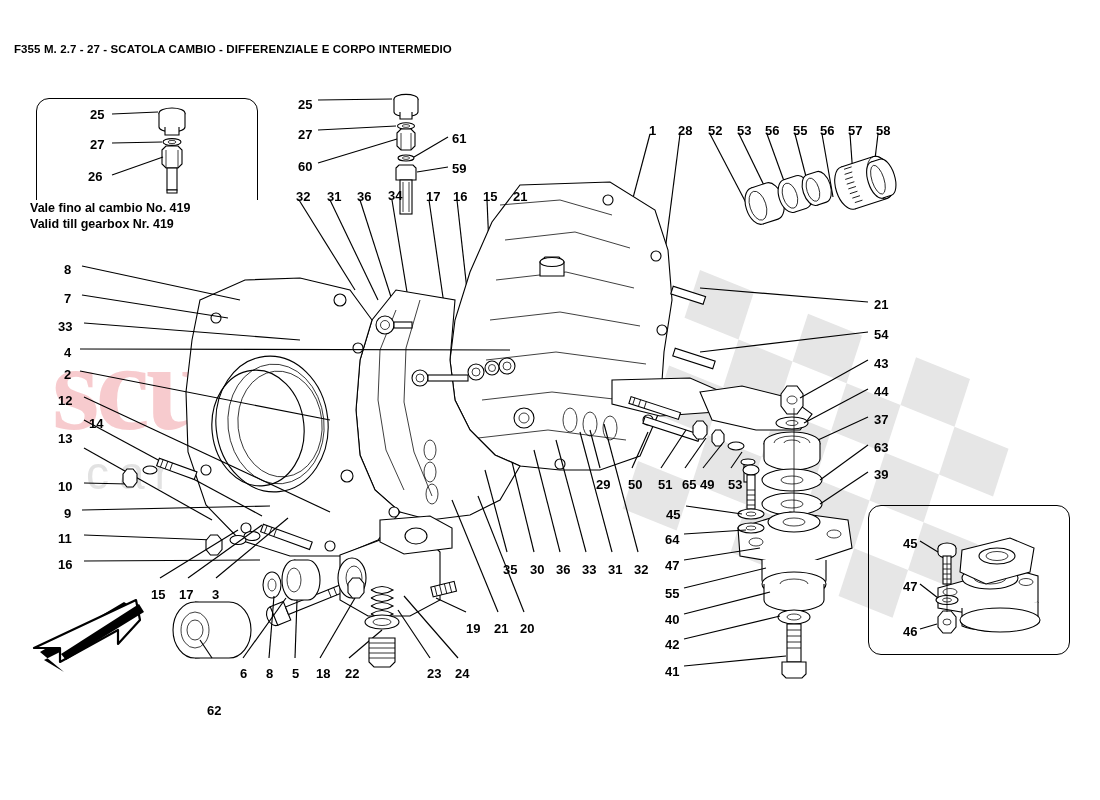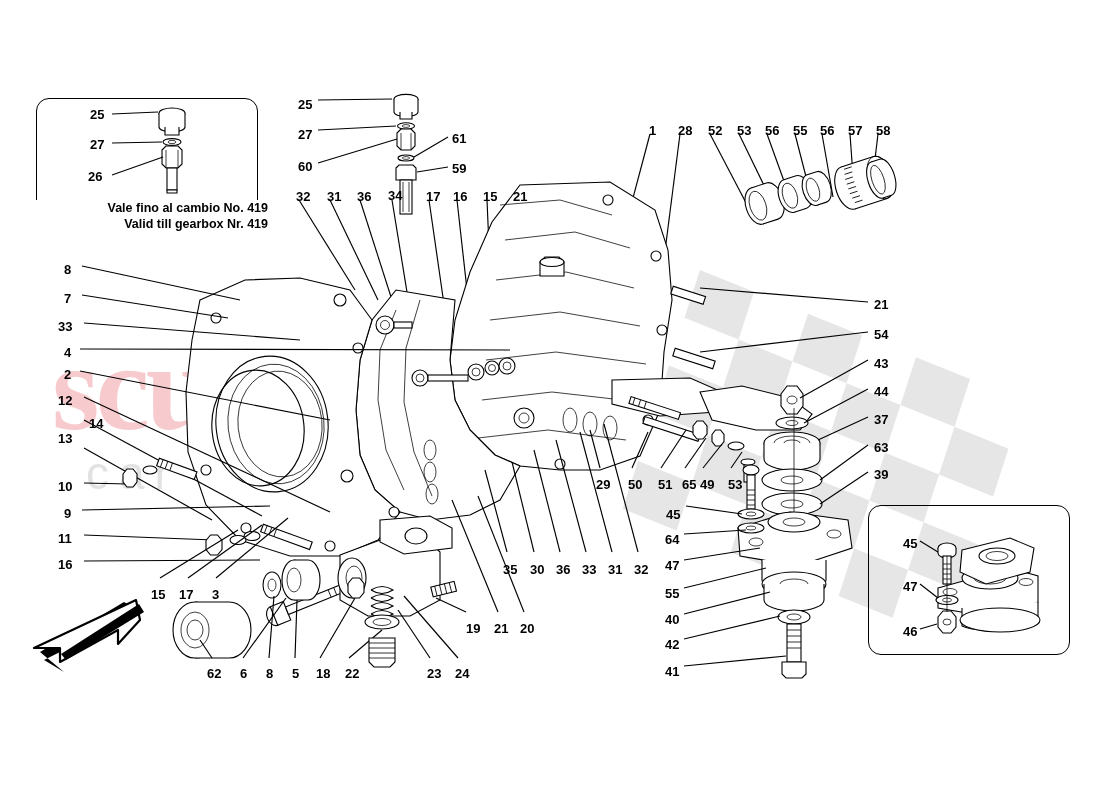--- a/index.html
+++ b/index.html
@@ -28,21 +28,21 @@
     position:absolute;left:86px;top:446px;
     font-size:46px;font-weight:normal;letter-spacing:10px;
     color:#e2e2e2;font-family:"Liberation Sans",sans-serif;
   }
 
   
   .inset{
     position:absolute;border:1.6px solid #000;border-radius:13px;background:transparent;
   }
   .inset-caption{
-    position:absolute;text-align:right;font-size:12.5px;font-weight:bold;line-height:16px;
+    position:absolute;text-align:left;font-size:12.5px;font-weight:bold;line-height:16px;
     background:#fff;
   }
 
   
   .cn{
     position:absolute;font-size:13px;font-weight:bold;line-height:13px;
     white-space:nowrap;
   }
 
   svg.art{position:absolute;left:0;top:0;width:1100px;height:800px;overflow:visible;}
@@ -78,20 +78,21 @@
           <rect x="0" y="216" width="54" height="54"></rect>
           <rect x="108" y="216" width="54" height="54"></rect>
           <rect x="216" y="216" width="54" height="54"></rect>
         </g>
       </g>
     </svg>
     <div class="wm-scuderia">scuderia</div>
     <div class="wm-carparts">car parts</div>
   </div>
 
+  <div class="title">F355 M. 2.7 - 27 - SCATOLA CAMBIO - DIFFERENZIALE E CORPO INTERMEDIO</div>
 
   <svg class="art">
 
     <g>
       <ellipse class="pt" cx="172" cy="113" rx="13" ry="5"></ellipse>
       <path class="pt" d="M159,113 v14 a13,5 0 0 0 26,0 v-14"></path>
       <path class="pt" d="M165,127 v8 h14 v-8"></path>
       <ellipse class="pt" cx="172" cy="142" rx="9" ry="3.4"></ellipse>
       <ellipse class="thin" cx="172" cy="142" rx="4" ry="1.6"></ellipse>
       <path class="pt" d="M162,150 l4,-4 h12 l4,4 v14 l-4,4 h-12 l-4,-4 z"></path>
@@ -640,21 +641,21 @@
       <div class="cn" style="left: 530px; top: 563px;">30</div>
       <div class="cn" style="left: 556px; top: 563px;">36</div>
       <div class="cn" style="left: 582px; top: 563px;">33</div>
       <div class="cn" style="left: 608px; top: 563px;">31</div>
       <div class="cn" style="left: 634px; top: 563px;">32</div>
       <div class="cn" style="left: 494px; top: 622px;">21</div>
       <div class="cn" style="left: 520px; top: 622px;">20</div>
       <div class="cn" style="left: 151px; top: 588px;">15</div>
       <div class="cn" style="left: 179px; top: 588px;">17</div>
       <div class="cn" style="left: 212px; top: 588px;">3</div>
-      <div class="cn" style="left: 207px; top: 667px; text-align: center;">62</div>
+      <div class="cn" style="left: 207px; top: 704px; text-align: center;">62</div>
       <div class="cn" style="left: 240px; top: 667px;">6</div>
       <div class="cn" style="left: 266px; top: 667px;">8</div>
       <div class="cn" style="left: 292px; top: 667px;">5</div>
       <div class="cn" style="left: 316px; top: 667px;">18</div>
       <div class="cn" style="left: 345px; top: 667px;">22</div>
       <div class="cn" style="left: 427px; top: 667px;">23</div>
       <div class="cn" style="left: 455px; top: 667px;">24</div>
       <div class="cn" style="left: 466px; top: 622px;">19</div>
       <div class="cn" style="left: 90px; top: 108px;">25</div>
       <div class="cn" style="left: 90px; top: 138px;">27</div>

